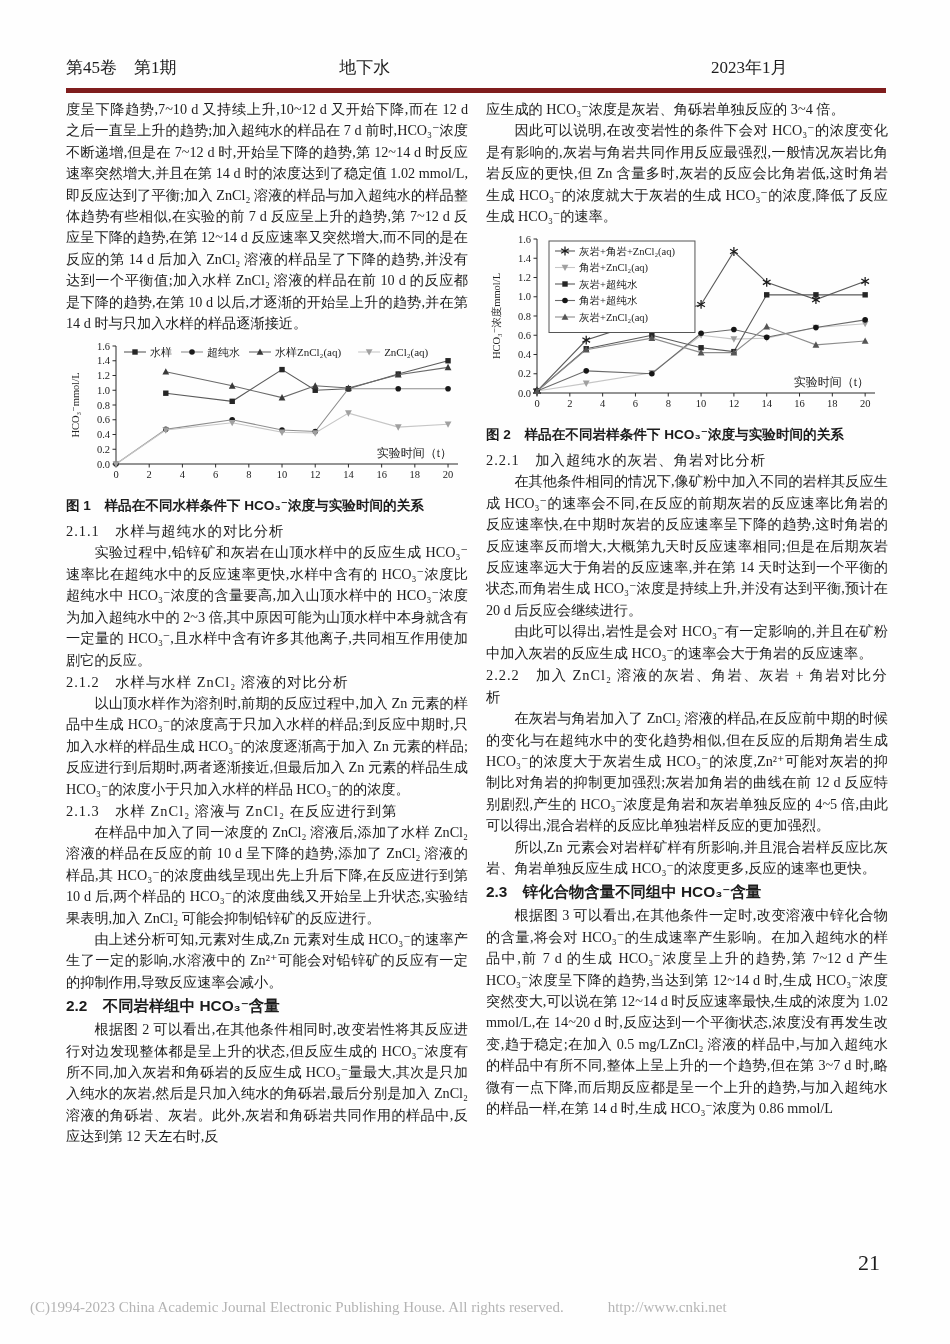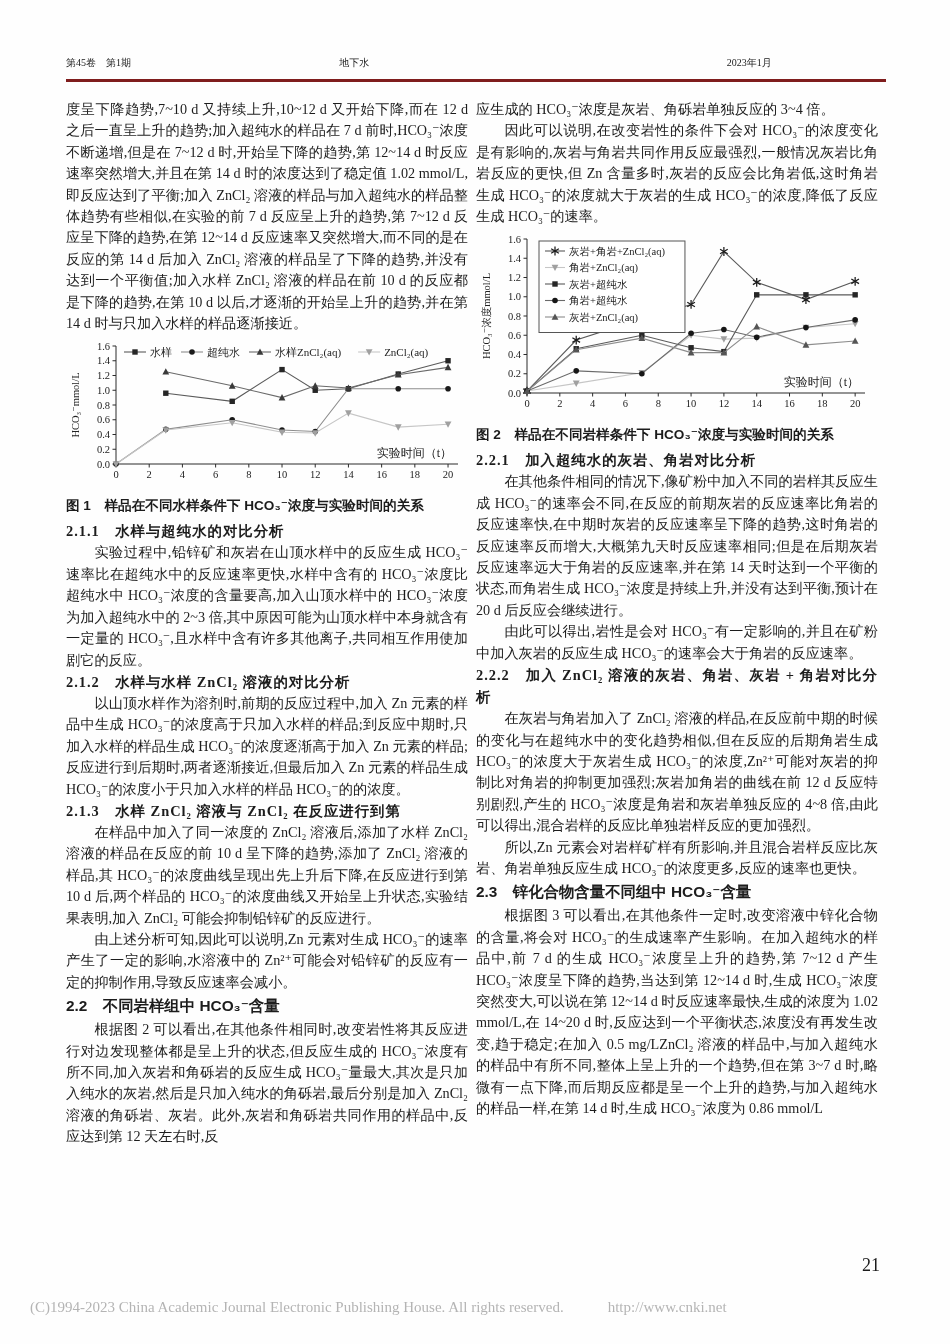--- a/index.html
+++ b/index.html
@@ -1,35 +1,35 @@
 <!DOCTYPE html>
 <html><head>
 <meta charset="utf-8">
 <style>
   html,body{margin:0;padding:0;background:#e8e8e8;}
   .page{position:relative;width:950px;height:1344px;background:#fefefe;
         font-family:"Liberation Serif","DejaVu Serif",serif;color:#1c1c1c;overflow:hidden;margin:0 auto;}
-  .header{position:absolute;top:56px;left:66px;width:820px;border-bottom:3px solid #7f1d1d;
-          padding-bottom:9px;display:flex;font-size:10px;}
+  .header{position:absolute;top:56px;left:66px;width:820px;border-bottom:5px solid #7f1d1d;
+          padding-bottom:9px;display:flex;font-size:17px;}
   .header>div{flex:1;}
   .h-center{}
   .h-right{text-align:center;}
-  .columns{position:absolute;top:99px;left:66px;width:822px;display:flex;gap:8px;}
+  .columns{position:absolute;top:99px;left:66px;width:822px;display:flex;gap:18px;}
   .col{width:402px;font-size:14.2px;line-height:21.4px;text-align:justify;}
   p.body{margin:0;text-indent:2em;}
   p.cont{text-indent:0;}
-  .h3{margin:0;font-size:14.4px;line-height:22px;font-weight:bold;
+  .h3{margin:0;font-size:14.4px;line-height:22px;font-weight:normal;
       font-family:"Liberation Serif","DejaVu Serif",serif;letter-spacing:1px;}
   .h2{margin:1px 0;font-size:15.4px;line-height:24px;font-weight:bold;
       font-family:"Liberation Sans","DejaVu Sans",sans-serif;}
   .figure{margin:4px 0 2px;}
   .figure svg{display:block;margin:0 auto;}
   .figcap{text-align:left;font-weight:bold;font-size:13.6px;line-height:20px;
           font-family:"Liberation Sans","DejaVu Sans",sans-serif;margin:6px 0 4px;}
-  .page-num{position:absolute;right:70px;bottom:68px;font-size:18px;}
+  .page-num{position:absolute;right:70px;bottom:68px;font-size:22px;}
   .footer{position:absolute;left:30px;bottom:28px;color:#b4b4b4;font-size:15px;white-space:nowrap;}
   .footer .url{margin-left:44px;color:#b4b4b4;text-decoration:none;}
 </style>
 </head>
 <body>
 
 <div class="page">
 
   <div class="header">
     <div class="h-left">第45卷　第1期</div>
@@ -139,21 +139,21 @@
       </div>
 
       <h4 class="h3">2.1.1　水样与超纯水的对比分析</h4>
       <p class="body">实验过程中,铅锌矿和灰岩在山顶水样中的反应生成 HCO₃⁻速率比在超纯水中的反应速率更快,水样中含有的 HCO₃⁻浓度比超纯水中 HCO₃⁻浓度的含量要高,加入山顶水样中的 HCO₃⁻浓度为加入超纯水中的 2~3 倍,其中原因可能为山顶水样中本身就含有一定量的 HCO₃⁻,且水样中含有许多其他离子,共同相互作用使加剧它的反应。</p>
 
       <h4 class="h3">2.1.2　水样与水样 ZnCl₂ 溶液的对比分析</h4>
       <p class="body">以山顶水样作为溶剂时,前期的反应过程中,加入 Zn 元素的样品中生成 HCO₃⁻的浓度高于只加入水样的样品;到反应中期时,只加入水样的样品生成 HCO₃⁻的浓度逐渐高于加入 Zn 元素的样品;反应进行到后期时,两者逐渐接近,但最后加入 Zn 元素的样品生成 HCO₃⁻的浓度小于只加入水样的样品 HCO₃⁻的的浓度。</p>
 
       <h4 class="h3">2.1.3　水样 ZnCl₂ 溶液与 ZnCl₂ 在反应进行到第</h4>
       <p class="body">在样品中加入了同一浓度的 ZnCl₂ 溶液后,添加了水样 ZnCl₂ 溶液的样品在反应的前 10 d 呈下降的趋势,添加了 ZnCl₂ 溶液的样品,其 HCO₃⁻的浓度曲线呈现出先上升后下降,在反应进行到第 10 d 后,两个样品的 HCO₃⁻的浓度曲线又开始呈上升状态,实验结果表明,加入 ZnCl₂ 可能会抑制铅锌矿的反应进行。</p>
-      <p class="body">由上述分析可知,因此可以说明,Zn 元素对生成 HCO₃⁻的速率产生了一定的影响,水溶液中的 Zn²⁺可能会对铅锌矿的反应有一定的抑制作用,导致反应速率会减小。</p>
+      <p class="body">由上述分析可知,元素对生成,Zn 元素对生成 HCO₃⁻的速率产生了一定的影响,水溶液中的 Zn²⁺可能会对铅锌矿的反应有一定的抑制作用,导致反应速率会减小。</p>
 
       <h3 class="h2">2.2　不同岩样组中 HCO₃⁻含量</h3>
       <p class="body">根据图 2 可以看出,在其他条件相同时,改变岩性将其反应进行对边发现整体都是呈上升的状态,但反应生成的 HCO₃⁻浓度有所不同,加入灰岩和角砾岩的反应生成 HCO₃⁻量最大,其次是只加入纯水的灰岩,然后是只加入纯水的角砾岩,最后分别是加入 ZnCl₂ 溶液的角砾岩、灰岩。此外,灰岩和角砾岩共同作用的样品中,反应达到第 12 天左右时,反</p>
     </div>
 
     <div class="col">
       <p class="body cont">应生成的 HCO₃⁻浓度是灰岩、角砾岩单独反应的 3~4 倍。</p>
       <p class="body">因此可以说明,在改变岩性的条件下会对 HCO₃⁻的浓度变化是有影响的,灰岩与角岩共同作用反应最强烈,一般情况灰岩比角岩反应的更快,但 Zn 含量多时,灰岩的反应会比角岩低,这时角岩生成 HCO₃⁻的浓度就大于灰岩的生成 HCO₃⁻的浓度,降低了反应生成 HCO₃⁻的速率。</p>
 
       <div class="figure">
@@ -283,21 +283,21 @@
             <text x="92" y="89.7" font-size="10.5" fill="#222">灰岩+ZnCl₂(aq)</text>
           </svg>
         <div class="figcap">图 2　样品在不同岩样条件下 HCO₃⁻浓度与实验时间的关系</div>
       </div>
 
       <h4 class="h3">2.2.1　加入超纯水的灰岩、角岩对比分析</h4>
       <p class="body">在其他条件相同的情况下,像矿粉中加入不同的岩样其反应生成 HCO₃⁻的速率会不同,在反应的前期灰岩的反应速率比角岩的反应速率快,在中期时灰岩的反应速率呈下降的趋势,这时角岩的反应速率反而增大,大概第九天时反应速率相同;但是在后期灰岩反应速率远大于角岩的反应速率,并在第 14 天时达到一个平衡的状态,而角岩生成 HCO₃⁻浓度是持续上升,并没有达到平衡,预计在 20 d 后反应会继续进行。</p>
       <p class="body">由此可以得出,岩性是会对 HCO₃⁻有一定影响的,并且在矿粉中加入灰岩的反应生成 HCO₃⁻的速率会大于角岩的反应速率。</p>
 
       <h4 class="h3">2.2.2　加入 ZnCl₂ 溶液的灰岩、角岩、灰岩 + 角岩对比分析</h4>
-      <p class="body">在灰岩与角岩加入了 ZnCl₂ 溶液的样品,在反应前中期的时候的变化与在超纯水中的变化趋势相似,但在反应的后期角岩生成 HCO₃⁻的浓度大于灰岩生成 HCO₃⁻的浓度,Zn²⁺可能对灰岩的抑制比对角岩的抑制更加强烈;灰岩加角岩的曲线在前 12 d 反应特别剧烈,产生的 HCO₃⁻浓度是角岩和灰岩单独反应的 4~8 倍,由此可以得出,混合岩样的反应比单独岩样反应的更加强烈。</p>
+      <p class="body">在灰岩与角岩加入了 ZnCl₂ 溶液的样品,在反应前中期的时候的变化与在超纯水中的变化趋势相似,但在反应的后期角岩生成 HCO₃⁻的浓度大于灰岩生成 HCO₃⁻的浓度,Zn²⁺可能对灰岩的抑制比对角岩的抑制更加强烈;灰岩加角岩的曲线在前 12 d 反应特别剧烈,产生的 HCO₃⁻浓度是角岩和灰岩单独反应的 4~5 倍,由此可以得出,混合岩样的反应比单独岩样反应的更加强烈。</p>
       <p class="body">所以,Zn 元素会对岩样矿样有所影响,并且混合岩样反应比灰岩、角岩单独反应生成 HCO₃⁻的浓度更多,反应的速率也更快。</p>
 
       <h3 class="h2">2.3　锌化合物含量不同组中 HCO₃⁻含量</h3>
       <p class="body">根据图 3 可以看出,在其他条件一定时,改变溶液中锌化合物的含量,将会对 HCO₃⁻的生成速率产生影响。在加入超纯水的样品中,前 7 d 的生成 HCO₃⁻浓度呈上升的趋势,第 7~12 d 产生 HCO₃⁻浓度呈下降的趋势,当达到第 12~14 d 时,生成 HCO₃⁻浓度突然变大,可以说在第 12~14 d 时反应速率最快,生成的浓度为 1.02 mmol/L,在 14~20 d 时,反应达到一个平衡状态,浓度没有再发生改变,趋于稳定;在加入 0.5 mg/LZnCl₂ 溶液的样品中,与加入超纯水的样品中有所不同,整体上呈上升的一个趋势,但在第 3~7 d 时,略微有一点下降,而后期反应都是呈一个上升的趋势,与加入超纯水的样品一样,在第 14 d 时,生成 HCO₃⁻浓度为 0.86 mmol/L</p>
     </div>
 
   </div>
 
   <div class="page-num">21</div>
 

